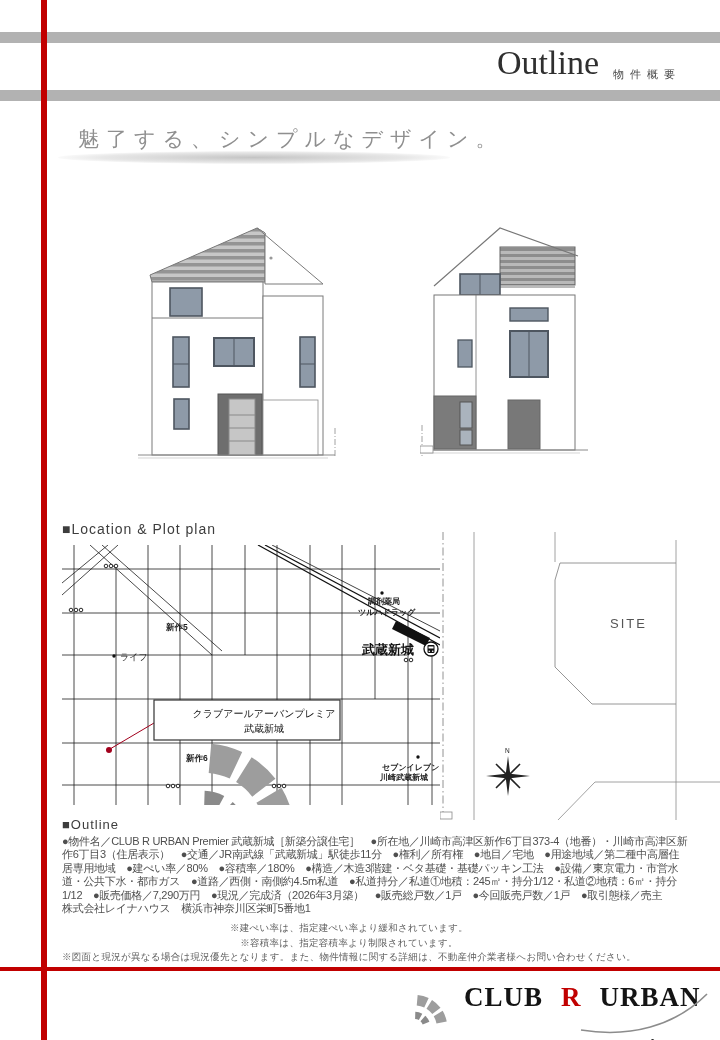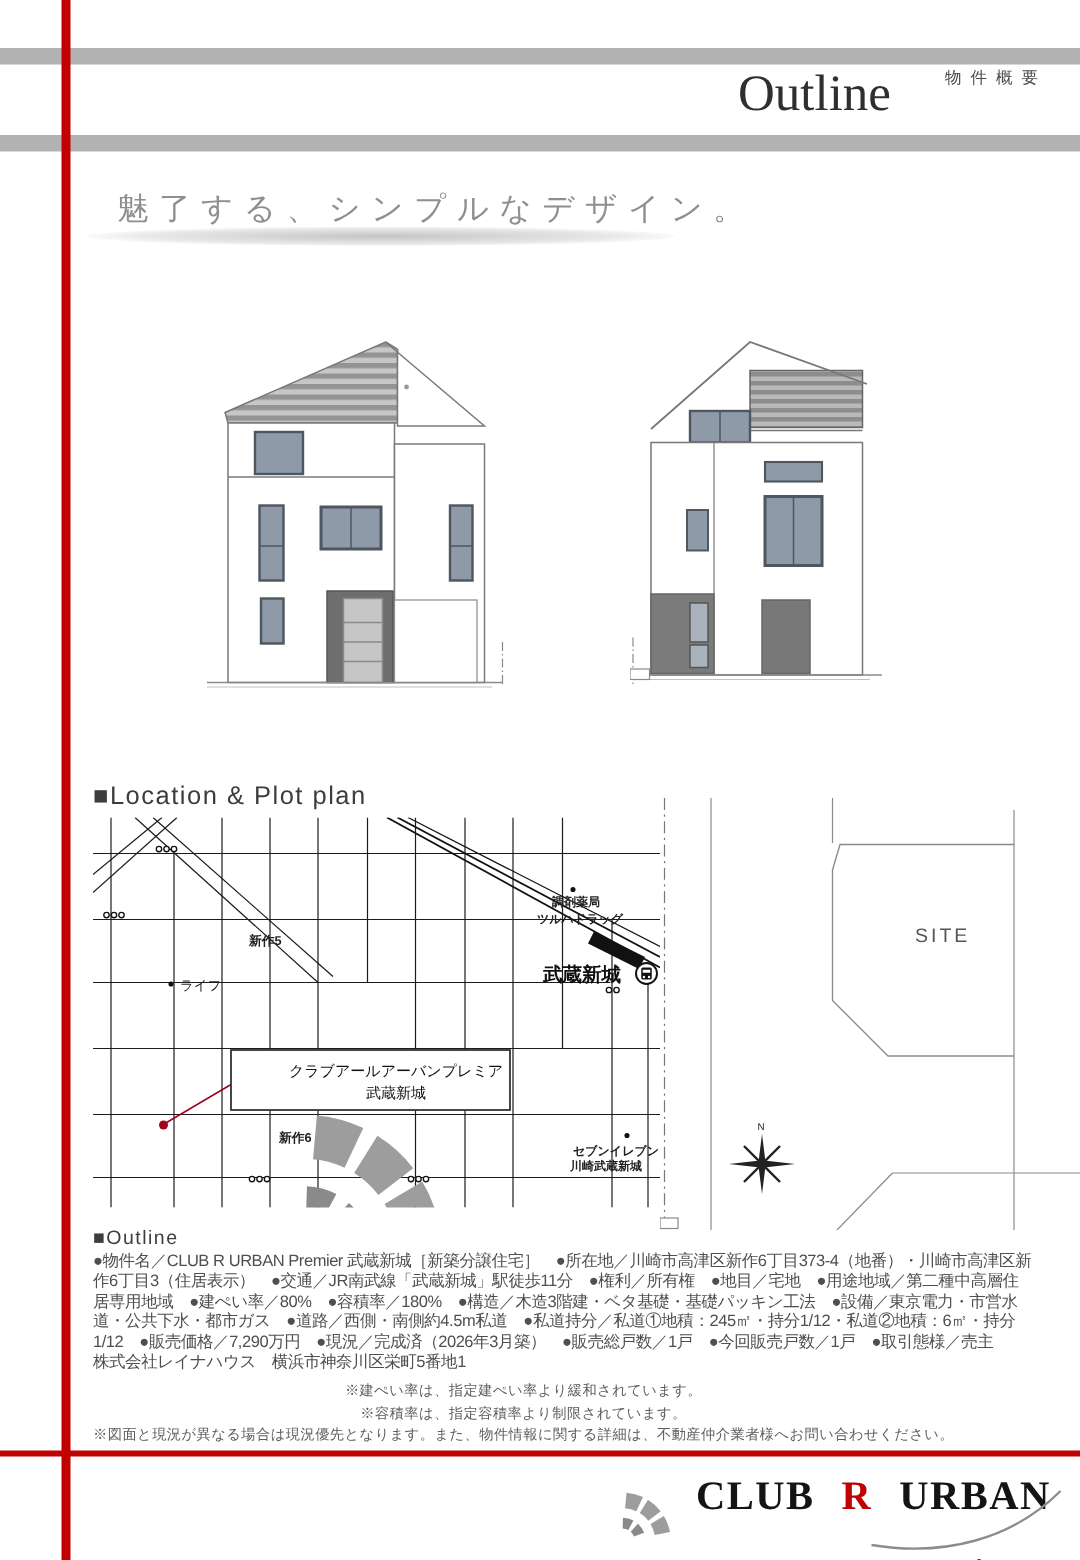--- a/index.html
+++ b/index.html
@@ -5,30 +5,30 @@
   html,body{margin:0;padding:0;}
   body{width:720px;height:1040px;position:relative;background:#ffffff;
        font-family:"Liberation Sans",sans-serif;overflow:hidden;}
   .abs{position:absolute;}
   
   .gray-bar{left:0;width:720px;height:11px;background:#b2b2b2;}
   .bar1{top:32px;} .bar2{top:90px;}
   .red-vbar{left:41px;top:0;width:6px;height:1040px;background:#c10000;z-index:6;}
   .red-hline{left:0;top:967px;width:720px;height:4px;background:#c10000;z-index:5;}
   
-  .header{top:44px;right:22px;display:flex;align-items:flex-start;gap:36px;z-index:2;}
+  .header{top:44px;right:39px;display:flex;align-items:flex-end;gap:14px;z-index:2;}
   .title-en{font-family:"Liberation Serif",serif;font-size:34px;color:#2f2f2f;}
   .title-ja{font-size:11px;color:#4a4a4a;letter-spacing:6px;}
   
   .tagline{top:125px;left:78px;font-size:21px;color:#8f8f8f;letter-spacing:7px;z-index:2;
            font-family:Liberation Serif, serif;}
   .tagline-shadow{top:151px;left:58px;width:392px;height:13px;border-radius:50%;
       background:radial-gradient(ellipse at center,rgba(60,60,60,.30) 0%,rgba(60,60,60,.12) 55%,rgba(60,60,60,0) 75%);}
   
-  .sec-heading{font-size:17px;color:#3d3d3d;letter-spacing:1px;}
+  .sec-heading{font-size:14px;color:#3d3d3d;letter-spacing:1px;}
   .loc-heading{top:521px;left:62px;}
   .outline-heading{top:817px;left:62px;font-size:13px;}
   
   .outline-body{top:835px;left:62px;width:612px;color:#4f4f4f;font-size:11px;
                 line-height:13.4px;letter-spacing:-0.3px;}
   .outline-body div{white-space:nowrap;}
   .notes{top:921px;left:62px;color:#5d5d5d;font-size:9.5px;line-height:14.5px;letter-spacing:0.3px;text-align:center;}
   .notes div{white-space:nowrap;}
   
   .brand{top:982px;left:464px;font-family:"Liberation Serif",serif;font-weight:bold;

